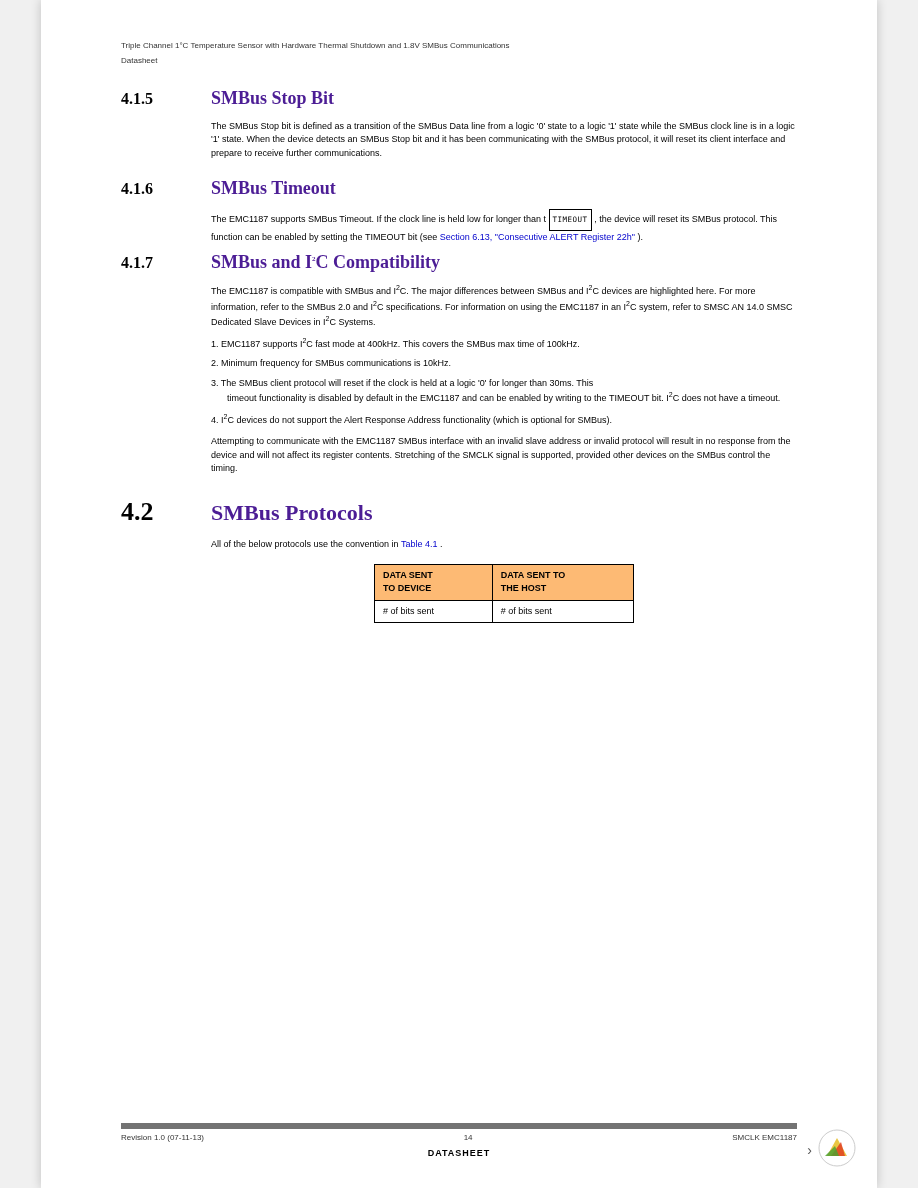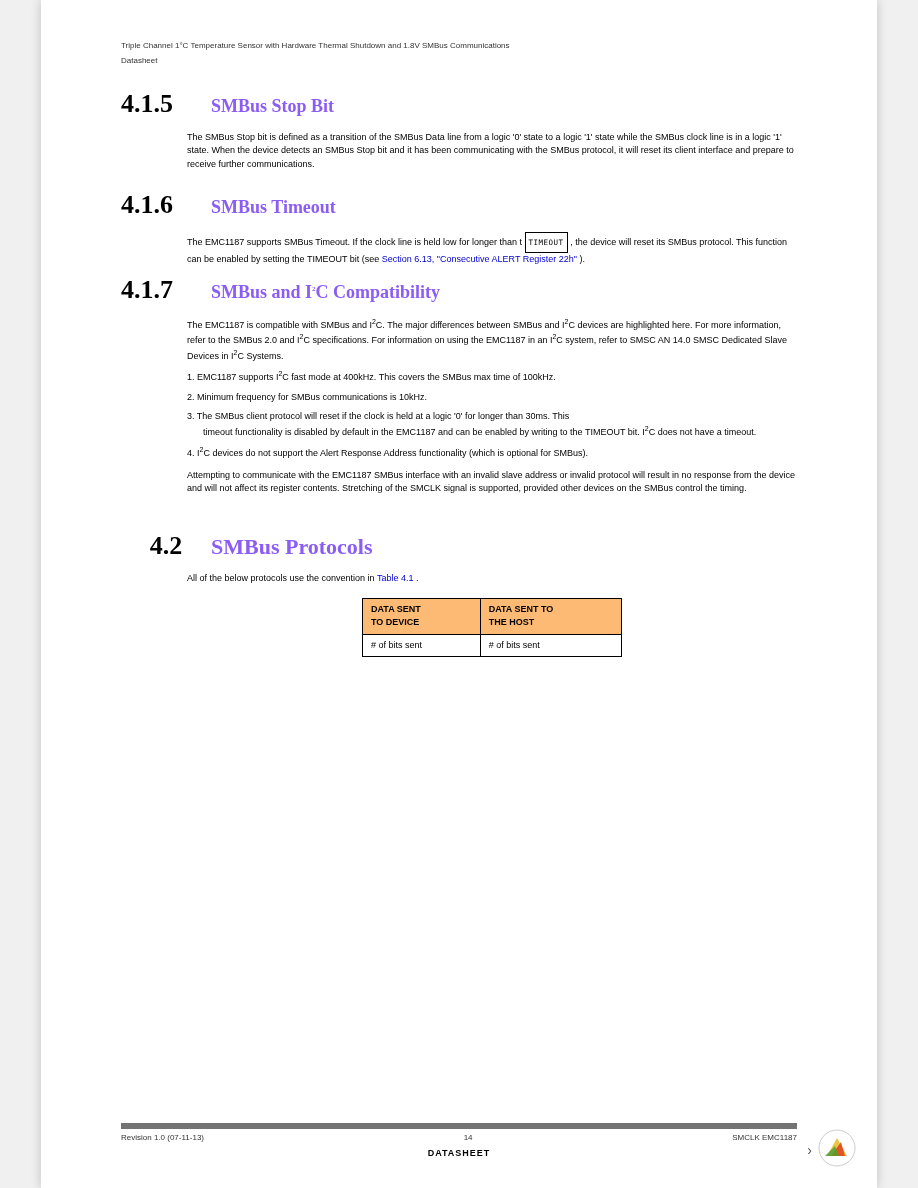--- a/index.html
+++ b/index.html
@@ -40,34 +40,34 @@
       color: #333;
       margin-bottom: 20px;
     }
     .section-heading {
       display: flex;
       align-items: baseline;
       margin-top: 20px;
       margin-bottom: 8px;
     }
     .section-number {
-      font-size: 26px;
+      font-size: 16px;
       font-weight: bold;
       font-family: 'Times New Roman', serif;
       min-width: 90px;
       color: #000;
     }
     .section-title {
       font-size: 18px;
       font-weight: bold;
       font-family: 'Times New Roman', serif;
-      color: #8b5cf6;
+      color: #4c1d95;
     }
     .section-body {
-      margin-left: 66px;
+      margin-left: 90px;
       font-size: 9px;
       line-height: 1.5;
       color: #000;
     }
     .section-body p {
       margin-bottom: 6px;
     }
     .link-text {
       color: #0000cc;
       text-decoration: none;
@@ -209,21 +209,21 @@
       </div>
       <div class="list-item">
         4. I<span class="superscript">2</span>C devices do not support the Alert Response Address functionality (which is optional for SMBus).
       </div>
 
       <p style="margin-top:8px;">
         Attempting to communicate with the EMC1187 SMBus interface with an invalid slave address or invalid protocol will result in no response from the device and will not affect its register contents. Stretching of the SMCLK signal is supported, provided other devices on the SMBus control the timing.
       </p>
     </div>
 
-    <div class="section-heading" style="margin-top:32px;text-align:center;">
+    <div class="section-heading" style="margin-top:18px;">
       <span class="section-number section-42" style="font-size:26px;">4.2</span>
       <span class="section-title section-42" style="font-size:22px;">SMBus Protocols</span>
     </div>
     <div class="section-body">
       <p style="margin-bottom:12px;">
         <span>All of the below protocols use the convention in</span>
         <a class="link-text">Table 4.1</a>
         .
       </p>
 

